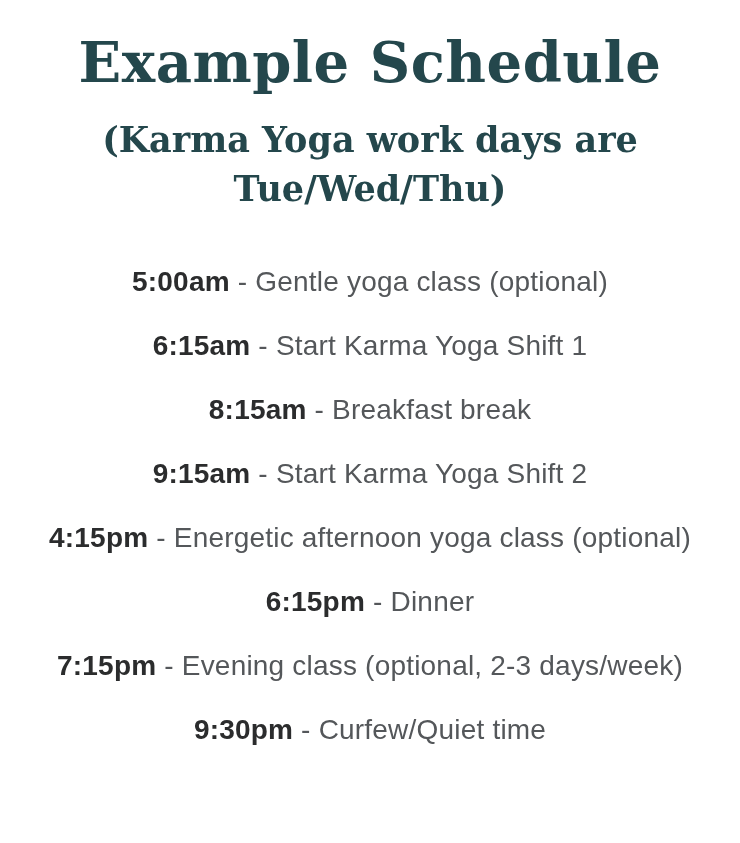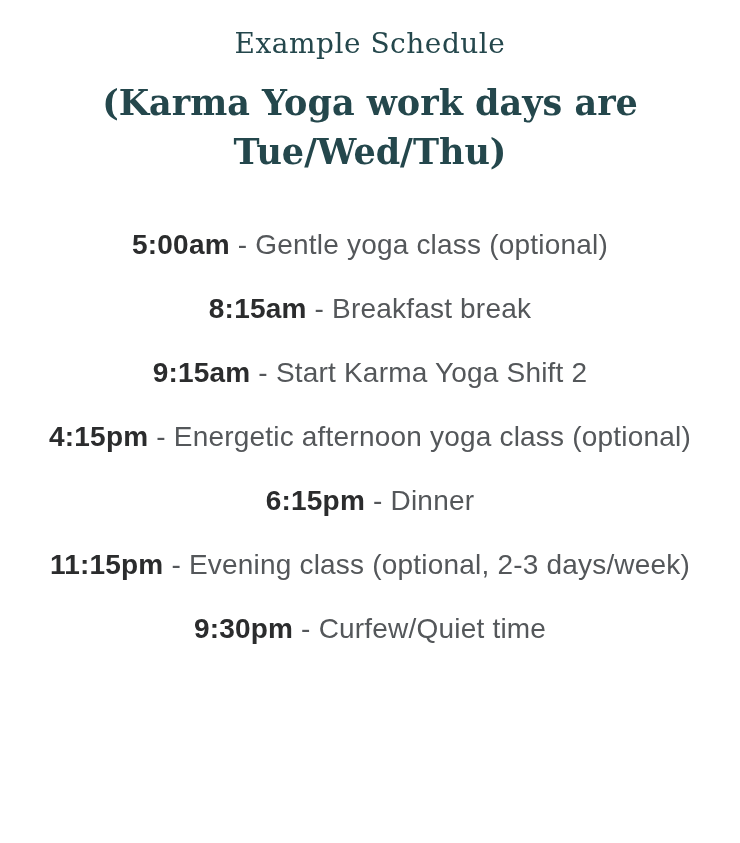--- a/index.html
+++ b/index.html
@@ -15,22 +15,22 @@
     font-family:"Liberation Sans", sans-serif;
     overflow:hidden;
   }
   .page{
     width:740px;height:843px;
     text-align:center;
   }
   .title{
     margin-top:26px;
     font-family:"DejaVu Serif", serif;
-    font-weight:400;
-    font-size:28px;
+    font-weight:700;
+    font-size:56px;
     line-height:1.3;
     color:var(--heading-color);
     letter-spacing:0.5px;
   }
   .subtitle{
     margin-top:16px;
     font-family:"DejaVu Serif", serif;
     font-weight:700;
     font-size:35px;
     line-height:1.4;
@@ -64,41 +64,44 @@
 
 <div class="page">
   <h1 class="title">Example Schedule</h1>
   <h2 class="subtitle">(Karma Yoga work days are Tue/Wed/Thu)</h2>
 
   <div class="schedule-list">
     <div class="schedule-row">
       <span class="schedule-time">5:00am</span><span class="schedule-sep"> - </span><span class="schedule-desc">Gentle yoga class (optional)</span>
     </div>
 
+    <div class="schedule-row">
+      <span class="schedule-time">6:15am</span><span class="schedule-sep"> - </span><span class="schedule-desc">Start Karma Yoga Shift 1</span>
+    </div>
 
     <div class="schedule-row">
       <span class="schedule-time">8:15am</span><span class="schedule-sep"> - </span><span class="schedule-desc">Breakfast break</span>
     </div>
 
     <div class="schedule-row">
       <span class="schedule-time">9:15am</span><span class="schedule-sep"> - </span><span class="schedule-desc">Start Karma Yoga Shift 2</span>
     </div>
 
 
 
     <div class="schedule-row">
       <span class="schedule-time">4:15pm</span><span class="schedule-sep"> - </span><span class="schedule-desc">Energetic afternoon yoga class (optional)</span>
     </div>
 
     <div class="schedule-row">
       <span class="schedule-time">6:15pm</span><span class="schedule-sep"> - </span><span class="schedule-desc">Dinner</span>
     </div>
 
     <div class="schedule-row">
-      <span class="schedule-time">11:15pm</span><span class="schedule-sep"> - </span><span class="schedule-desc">Evening class (optional, 2-3 days/week)</span>
+      <span class="schedule-time">7:15pm</span><span class="schedule-sep"> - </span><span class="schedule-desc">Evening class (optional, 2-3 days/week)</span>
     </div>
 
     <div class="schedule-row">
       <span class="schedule-time">9:30pm</span><span class="schedule-sep"> - </span><span class="schedule-desc">Curfew/Quiet time</span>
     </div>
   </div>
 
 </div>
 
 </body></html>

